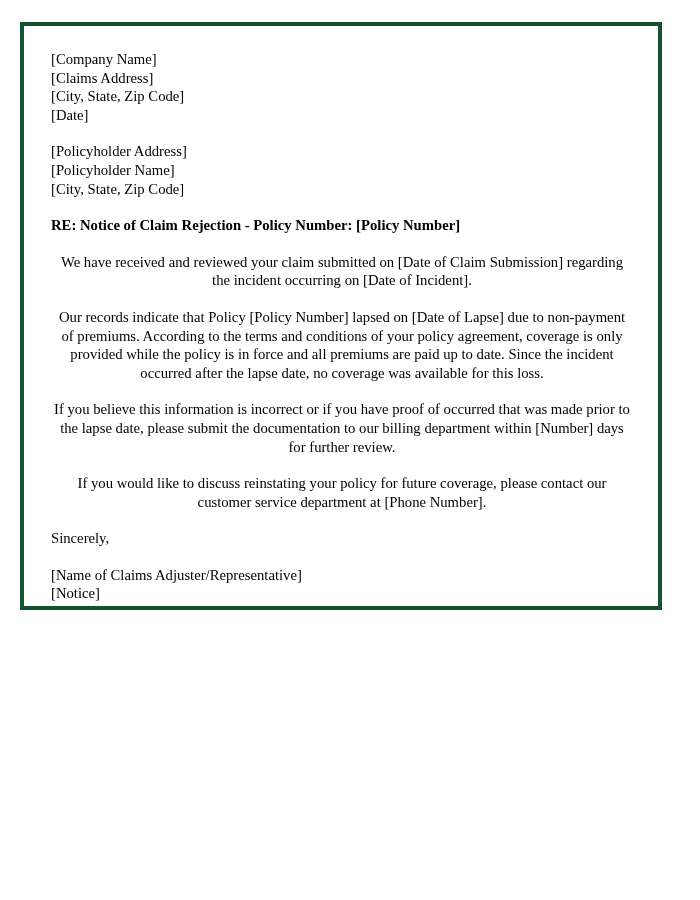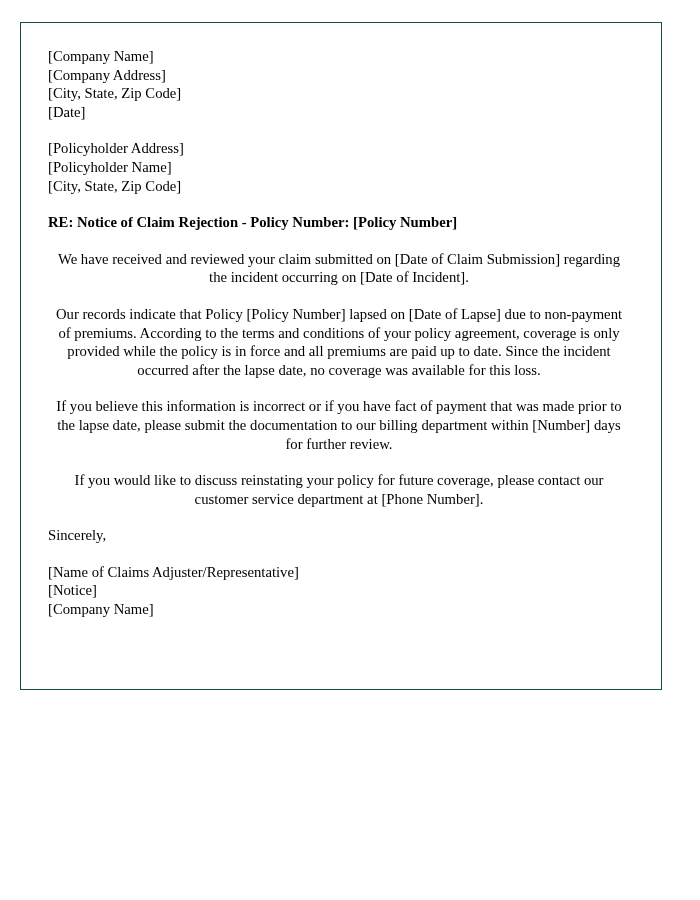--- a/index.html
+++ b/index.html
@@ -13,22 +13,22 @@
     font-family: "Liberation Serif", "DejaVu Serif", serif;
     color: #000000;
     -webkit-font-smoothing: antialiased;
   }
 
   .page-sheet {
     position: absolute;
     left: 20px;
     top: 22px;
     width: 642px;
-    height: 668px;
-    border: 1px solid #14532d;
+    height: 588px;
+    border: 4px solid #14532d;
     background: #ffffff;
     box-sizing: border-box;
     overflow: hidden;
   }
 
   .letter-body {
     position: absolute;
     left: 27px;
     top: 24px;
     right: 13px;
@@ -76,37 +76,37 @@
   }
 </style>
 </head>
 <body>
 
 <div class="page-sheet">
   <div class="letter-body">
 
     <div class="block">
       <span class="addr-line">[Company Name]</span>
-      <span class="addr-line">[Company Address]</span>
+      <span class="addr-line">[Claims Address]</span>
       <span class="addr-line">[City, State, Zip Code]</span>
       <span class="addr-line">[Date]</span>
     </div>
 
     <div class="block">
       <span class="addr-line">[Policyholder Address]</span>
       <span class="addr-line">[Policyholder Name]</span>
       <span class="addr-line">[City, State, Zip Code]</span>
     </div>
 
     <p class="subject-line">RE: Notice of Claim Rejection - Policy Number: [Policy Number]</p>
 
 
     <p class="para">We have received and reviewed your claim submitted on [Date of Claim Submission] regarding the incident occurring on [Date of Incident].</p>
     <p class="para">Our records indicate that Policy [Policy Number] lapsed on [Date of Lapse] due to non-payment of premiums. According to the terms and conditions of your policy agreement, coverage is only provided while the policy is in force and all premiums are paid up to date. Since the incident occurred after the lapse date, no coverage was available for this loss.</p>
-    <p class="para">If you believe this information is incorrect or if you have fact of payment that was made prior to the lapse date, please submit the documentation to our billing department within [Number] days for further review.</p>
+    <p class="para">If you believe this information is incorrect or if you have proof of occurred that was made prior to the lapse date, please submit the documentation to our billing department within [Number] days for further review.</p>
     <p class="para">If you would like to discuss reinstating your policy for future coverage, please contact our customer service department at [Phone Number].</p>
 
     <p class="closing">Sincerely,</p>
 
     <div class="block">
       <span class="sig-line">[Name of Claims Adjuster/Representative]</span>
       <span class="sig-line">[Notice]</span>
       <span class="sig-line">[Company Name]</span>
     </div>
 

